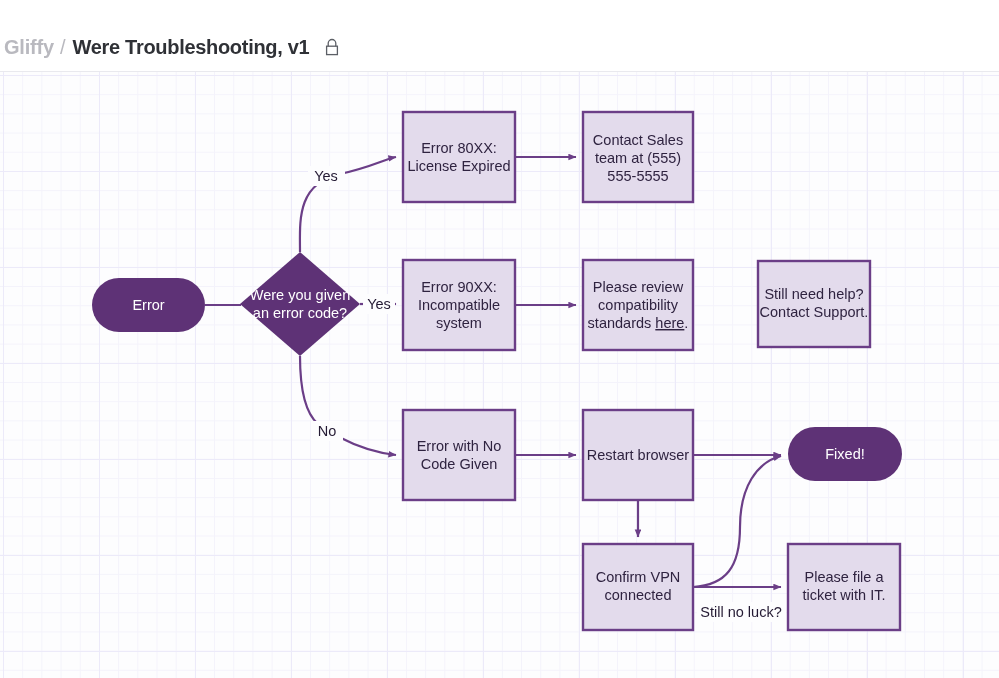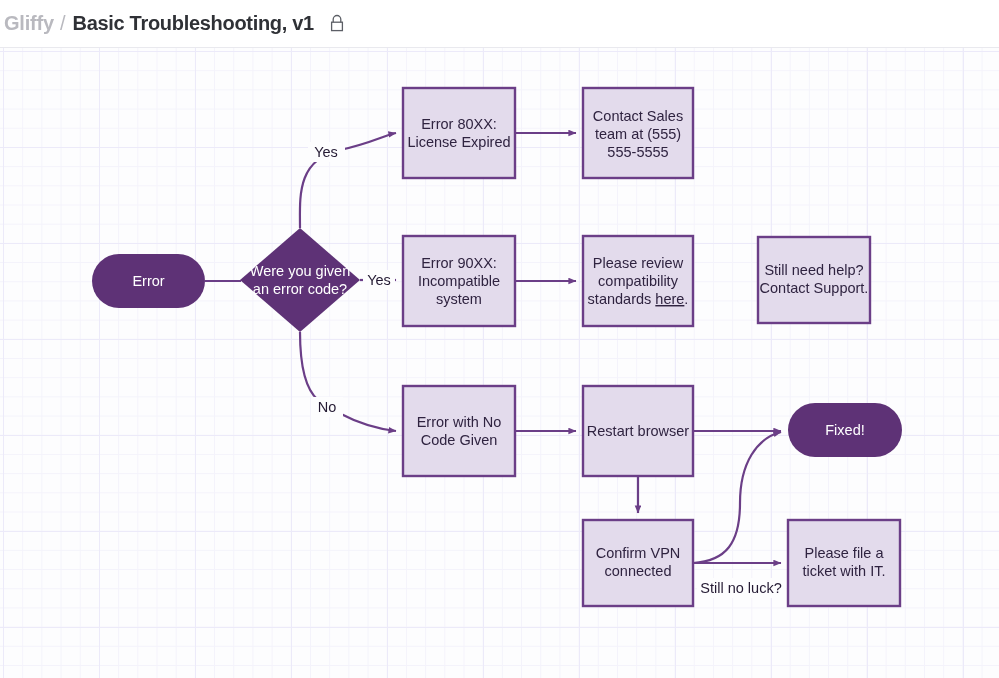--- a/index.html
+++ b/index.html
@@ -10,20 +10,21 @@
   body {
     width: 999px;
     height: 678px;
     overflow: hidden;
     font-family: "Liberation Sans", sans-serif;
   }
   #app {
     position: relative;
     width: 999px;
     height: 490px;
+    margin-top: 24px;
   }
 
   
   #header {
     position: absolute;
     left: 0; top: 0;
     width: 999px;
     height: 48px;
     background: #ffffff;
     border-bottom: 1px solid #e9e9ee;
@@ -107,21 +108,21 @@
   .conn         { stroke: #6b3e87; stroke-width: 2.2px; fill: none; }
 </style>
 </head>
 <body>
 
 <div id="app">
 
   <div id="header">
     <span class="crumb-root">Gliffy</span>
     <span class="crumb-sep">/</span>
-    <span class="crumb-title">Basic Troubleshooting, v1</span>
+    <span class="crumb-title">Were Troubleshooting, v1</span>
     <span id="lock-icon">
       <svg width="16" height="19" viewBox="0 0 16 19">
         <path d="M4.2 8.2 V5.3 A3.8 3.8 0 0 1 11.8 5.3 V8.2" fill="none" stroke="#5c5f66" stroke-width="1.3"></path>
         <rect x="2.6" y="8.2" width="10.8" height="8.4" fill="none" stroke="#5c5f66" stroke-width="1.3"></rect>
       </svg>
     </span>
   </div>
 
   <div id="canvas">
     <svg id="diagram" width="999" height="630" viewBox="0 0 999 630">

